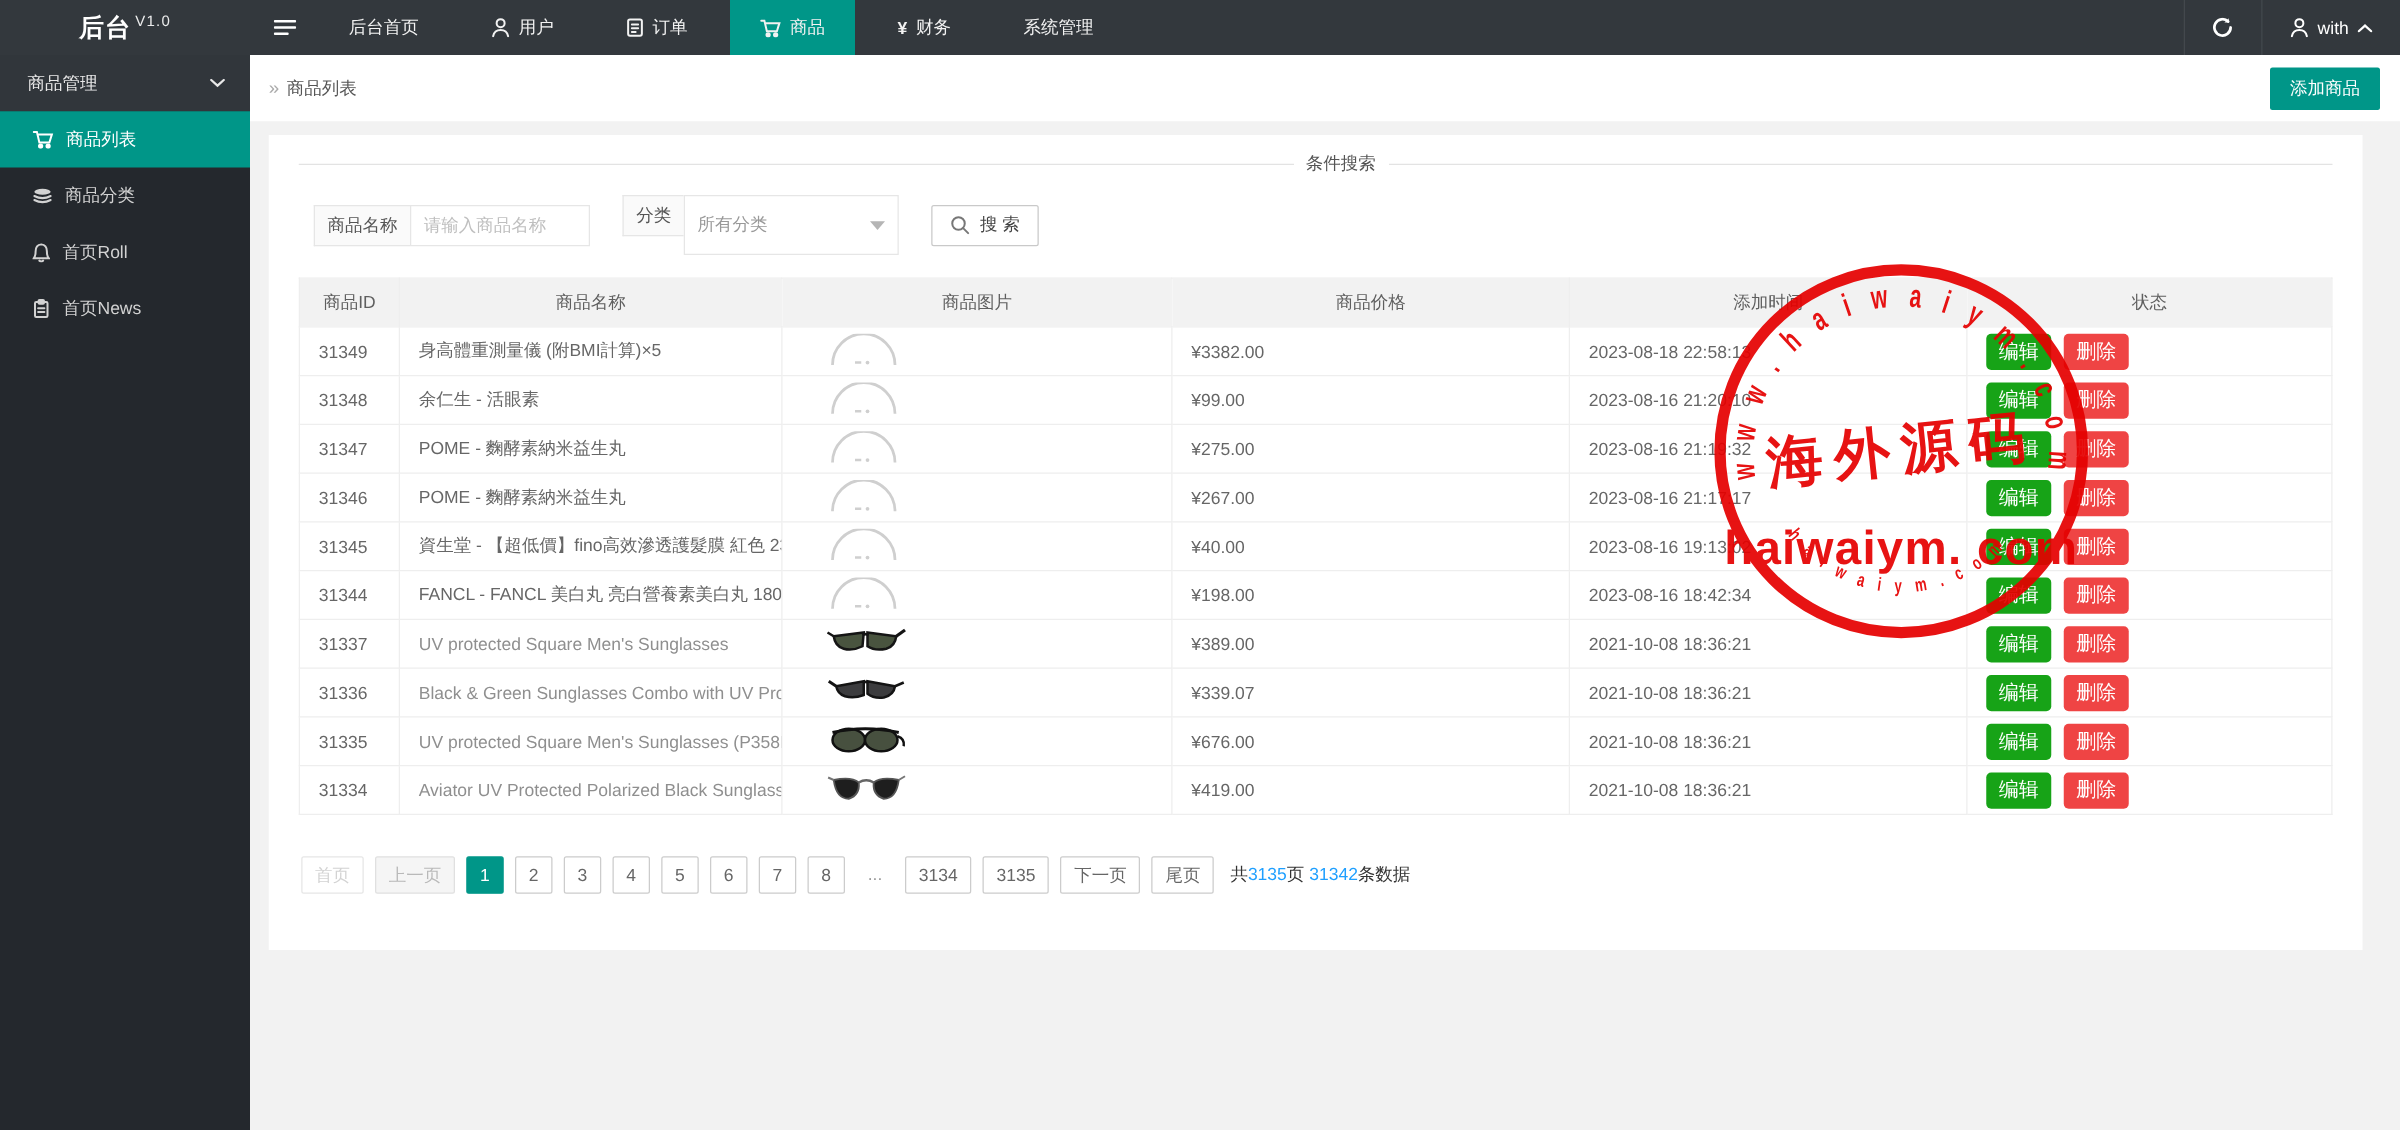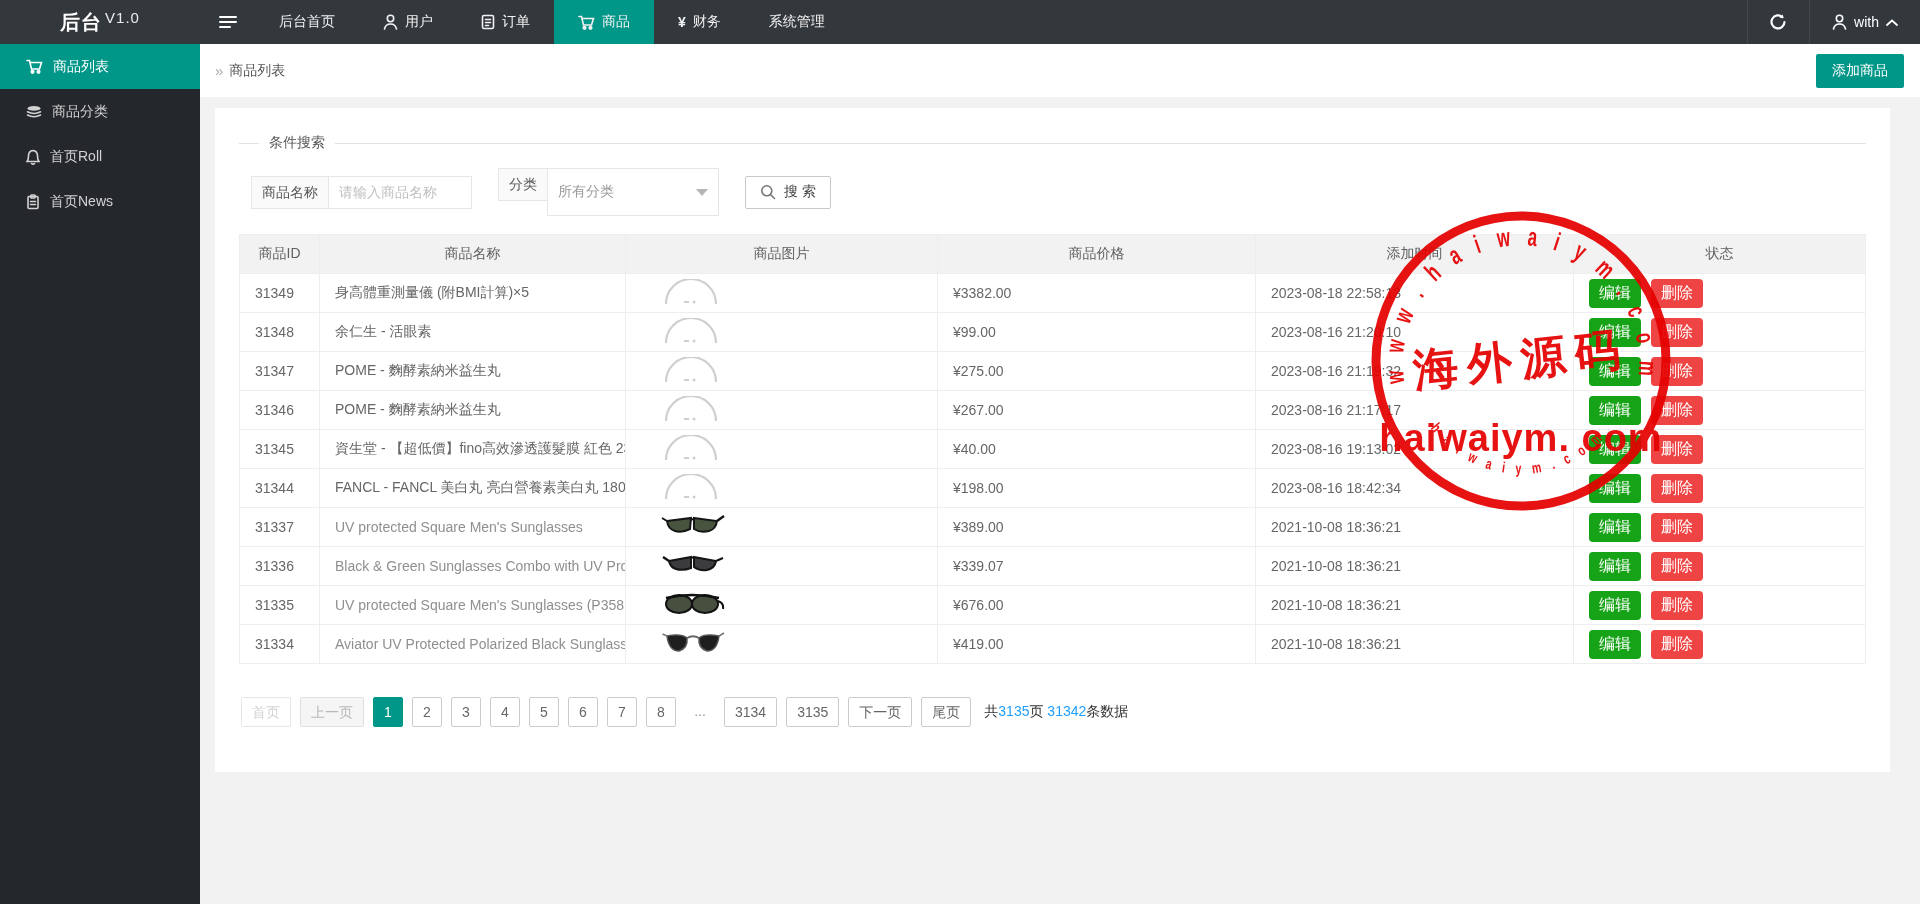--- a/index.html
+++ b/index.html
@@ -10,23 +10,23 @@
     font-family:"Liberation Sans","DejaVu Sans",sans-serif;
     font-size:14px; color:#666;
   }
   svg { display:block; }
 
   
   .topbar { position:absolute; left:0; top:0; width:1920px; height:44px;
     background:#33383d; color:#fff; display:flex; align-items:stretch; z-index:5; }
   .logo { width:200px; display:flex; align-items:center; justify-content:center;
     font-size:20px; font-weight:bold; letter-spacing:1px; }
-  .logo sup { font-size:15px; font-weight:normal; margin-left:3px; transform:translateY(-5px); opacity:.9; }
+  .logo sup { font-size:12px; font-weight:normal; margin-left:3px; transform:translateY(-5px); opacity:.9; }
   .menu-toggle { width:55px; display:flex; align-items:center; justify-content:center; cursor:pointer; }
-  .nav { display:flex; align-items:stretch; }
+  .nav { display:flex; align-items:stretch;gap:10px; }
   .nav-item { display:flex; align-items:center; gap:7px; padding:0 24px; cursor:pointer; color:#f2f2f2; }
   .nav-item.active { background:var(--accent,#009688); }
   .nav-item .ico, .menu-toggle .ico { display:flex; align-items:center; }
   .topbar-right { margin-left:auto; display:flex; align-items:stretch; }
   .tb-btn { display:flex; align-items:center; padding:0 22px; cursor:pointer;
     border-left:1px solid #43484d; }
   .admin-box { display:flex; align-items:center; gap:7px; padding:0 22px; cursor:pointer;
     border-left:1px solid #43484d; }
 
   
@@ -42,21 +42,21 @@
   .main { position:absolute; left:200px; top:44px; width:1720px; }
   .crumb-bar { height:53px; background:#fff; display:flex; align-items:center;
     padding:0 16px 0 15px; }
   .crumb { color:#555; display:flex; align-items:center; gap:6px; }
   .crumb .arr { color:#aaa; font-size:15px; }
   .btn-add { margin-left:auto; background:var(--accent,#009688); color:#fff; border:none;
     height:34px; padding:0 16px; border-radius:2px; font-size:14px; cursor:pointer; }
 
   .panel { margin:11px 30px 0 15px; background:#fff; padding:2px 24px 45px; min-height:650px; }
 
-  fieldset.search-field { border:none; border-top:1px solid #e3e3e3; margin-top:24px; }
+  fieldset.search-field { border:none; border-top:1px solid #e3e3e3; margin-top:12px;text-align:center; }
   fieldset.search-field legend { margin-left:20px; padding:0 10px; color:#555; font-size:14px; }
   .search-row { display:flex; align-items:center; margin-top:16px; padding-left:12px; gap:26px; }
   .inp-group { display:flex; }
   .inp-label { border:1px solid #e6e6e6; border-right:none; background:#fafafa; color:#555;
     height:33px; line-height:31px; padding:0 10px; white-space:nowrap; }
   .inp { border:1px solid #e6e6e6; height:33px; width:144px; padding:0 10px; font-size:14px;
     color:#666; outline:none; font-family:inherit; }
   .inp::placeholder { color:#bfbfbf; }
   .select-box { border:1px solid #e6e6e6; height:48px; width:172px; padding:0 10px;
     display:flex; align-items:center; color:#999; cursor:pointer; background:#fff; }
@@ -171,20 +171,28 @@
       <span class="ico">
           <svg width="12" height="7" viewBox="0 0 12 7" fill="none" stroke="currentColor" stroke-width="1.6" stroke-linecap="round">
             <path d="M1 6 l5 -4.5 l5 4.5" stroke-width="1.8"></path>
           </svg>
         </span>
     </div>
   </div>
 </div>
 
 <div class="sidebar">
+  <div class="side-group">
+    <span>商品管理</span>
+    <span class="chev ico">
+        <svg width="12" height="7" viewBox="0 0 12 7" fill="none" stroke="currentColor" stroke-width="1.6" stroke-linecap="round">
+          <path d="M1 1 l5 4.5 l5 -4.5" stroke-width="1.8"></path>
+        </svg>
+      </span>
+  </div>
   <div id="side-items">
       <div class="side-item active">
         <span class="ico">
           <svg width="17" height="15" viewBox="0 0 17 15" fill="none" stroke="currentColor" stroke-width="1.6" stroke-linecap="round">
             <path d="M1 1.5 h2.5 l2 8.5 h8 l2 -6.5 h-11"></path>
             <circle cx="6.5" cy="12.8" r="1.3" fill="currentColor"></circle>
             <circle cx="12.5" cy="12.8" r="1.3" fill="currentColor"></circle>
           </svg>
         </span>
         <span>商品列表</span>

